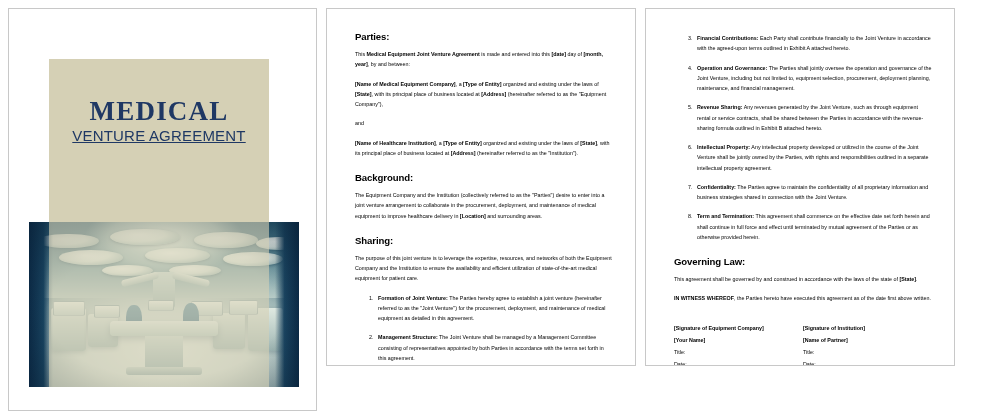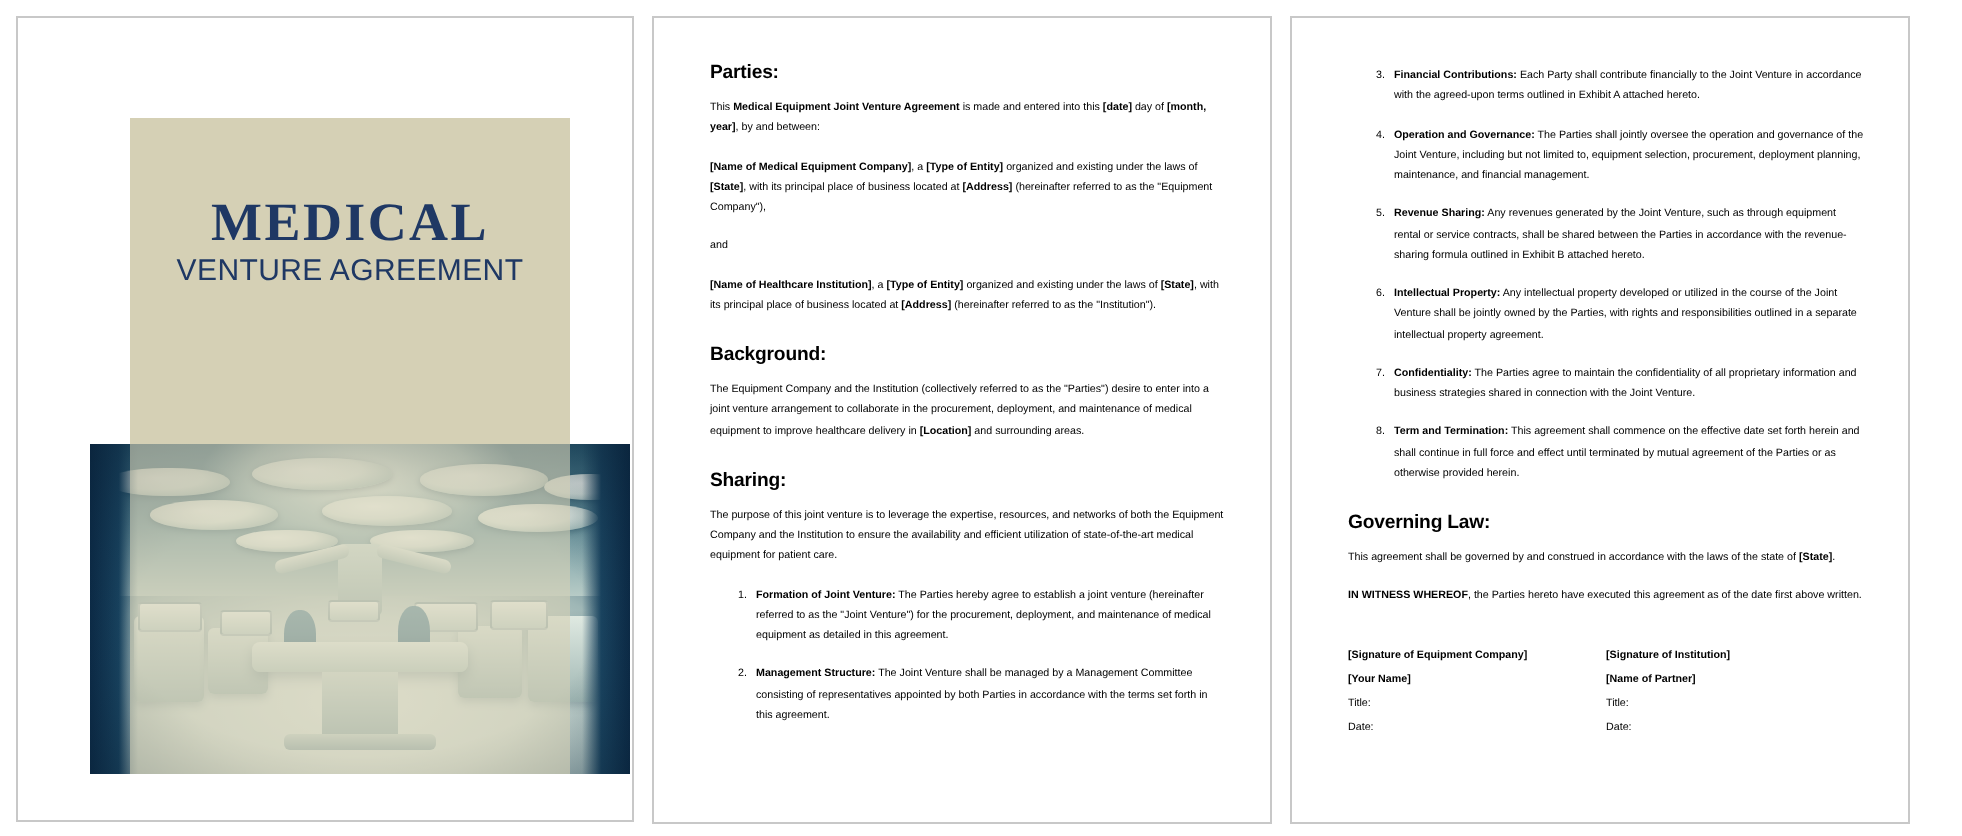--- a/index.html
+++ b/index.html
@@ -11,23 +11,23 @@
   .viewport{position:relative;width:981px;height:418px;display:flex;gap:0;background:#fff;}
 
   .page{
     position:relative;
     background:#ffffff;
     border:1px solid #c8c8c8;
     box-sizing:border-box;
     overflow:hidden;
     flex:0 0 auto;
   }
-  .page-cover{width:309px;height:403px;margin:8px 0 0 8px;padding-left:16px;}
+  .page-cover{width:309px;height:403px;margin:8px 0 0 8px;}
   .page-gap{flex:0 0 auto;}
-  .page-text{width:310px;height:404px;margin:8px 0 0 0;}
+  .page-text{width:310px;height:358px;margin:8px 0 0 0;}
 
   
   .cover-inner{position:relative;width:100%;height:100%;}
   .title-block{
     position:absolute;left:40px;top:50px;width:220px;height:163px;
     background:#d5d0b5;
   }
   .title-lines{
     position:absolute;left:40px;top:50px;width:220px;height:163px;
     display:flex;flex-direction:column;align-items:center;justify-content:flex-start;
@@ -43,21 +43,21 @@
   .t2{
     font-family:"Liberation Serif", serif;
     font-weight:bold;font-size:17.5px;letter-spacing:0.4px;
     color:#1f3864;line-height:1.15;text-align:center;margin-top:3px;
     white-space:nowrap;
   }
   .t3{
     font-family:"Liberation Sans", sans-serif;
     font-weight:normal;font-size:15px;letter-spacing:0.2px;
     color:#1f3864;line-height:1.15;text-align:center;margin-top:2px;
-    white-space:nowrap;
+    text-decoration:underline;white-space:nowrap;
   }
 
   
   .cover-photo{
     position:absolute;left:20px;top:213px;width:270px;height:165px;
     overflow:hidden;background:#0d2b45;
   }
   .or-scene{position:absolute;inset:0;
     background:
       radial-gradient(ellipse 70% 55% at 50% 78%, #e8eee6 0%, #cfdcd6 45%, #9fb7b6 78%, #5d7f8c 100%),

